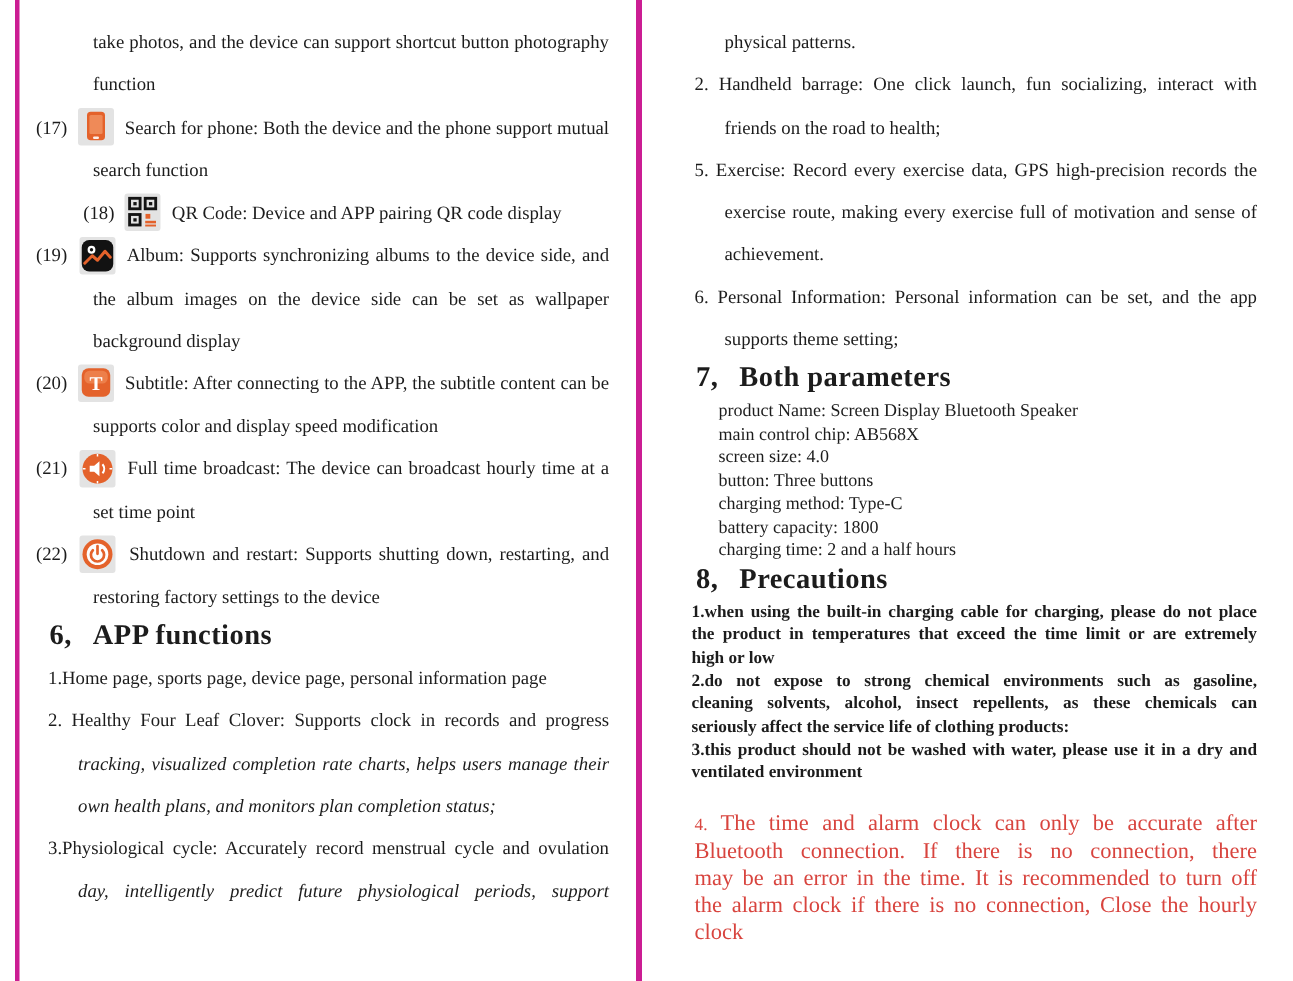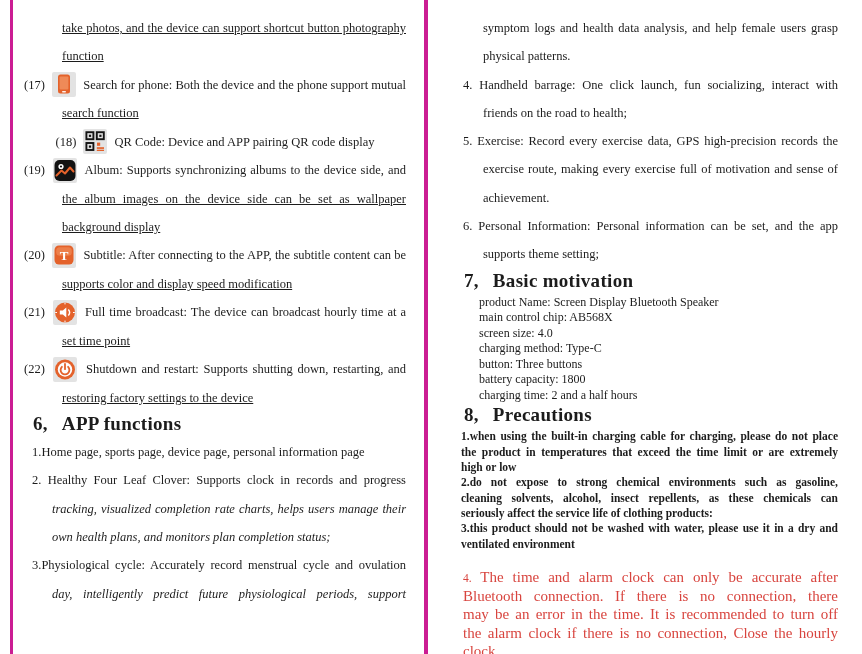--- a/index.html
+++ b/index.html
@@ -14,21 +14,21 @@
   .vline{position:absolute;top:0;bottom:0;background:#cb1d93;}
   .vline-left{left:10px;width:3px;}
   .vline-center{left:424px;width:4px;}
   .col{position:absolute;top:14px;}
   .col-left{left:24px;width:382px;}
   .col-right{left:455px;width:383px;}
 
   .line{font-size:12.5px;line-height:28.3px;}
   .just{text-align:justify;text-align-last:justify;}
 
-  .cont{padding-left:38px;text-decoration:underline;}
+  .cont{padding-left:38px;}
   .item{padding-left:0;text-align:center;}
   .app{padding-left:8px;}
   .appcont{padding-left:28px;font-style:italic;}
   .rnum{padding-left:8px;}
   .rcont{padding-left:28px;}
 
   .heading{
     font-weight:bold;font-size:19px;line-height:24px;
     margin:0 0 2px 9px;letter-spacing:.3px;
   }
@@ -113,35 +113,34 @@
       <div class="line cont"><span>restoring factory settings to the device</span></div>
       <div class="heading"><span class="h-num">6,</span><span class="h-title">APP functions</span></div>
       <div class="line app"><span>1.Home page, sports page, device page, personal information page</span></div>
       <div class="line app just"><span>2. Healthy Four Leaf Clover: Supports clock in records and progress</span></div>
       <div class="line appcont just"><span>tracking, visualized completion rate charts, helps users manage their</span></div>
       <div class="line appcont"><span>own health plans, and monitors plan completion status;</span></div>
       <div class="line app just"><span>3.Physiological cycle: Accurately record menstrual cycle and ovulation</span></div>
       <div class="line appcont just"><span>day, intelligently predict future physiological periods, support</span></div>
     </div>
   <div class="col col-right" id="col-right">
-      <div class="line rcont just"><span>symptom logs and health data analysis, and help female users grasp</span></div>
       <div class="line rcont"><span>physical patterns.</span></div>
-      <div class="line rnum just"><span>4. Handheld barrage: One click launch, fun socializing, interact with</span></div>
+      <div class="line rnum just"><span>2. Handheld barrage: One click launch, fun socializing, interact with</span></div>
       <div class="line rcont"><span>friends on the road to health;</span></div>
       <div class="line rnum just"><span>5. Exercise: Record every exercise data, GPS high-precision records the</span></div>
       <div class="line rcont just"><span>exercise route, making every exercise full of motivation and sense of</span></div>
       <div class="line rcont"><span>achievement.</span></div>
       <div class="line rnum just"><span>6. Personal Information: Personal information can be set, and the app</span></div>
       <div class="line rcont"><span>supports theme setting;</span></div>
-      <div class="heading"><span class="h-num">7,</span><span class="h-title">Basic motivation</span></div>
+      <div class="heading"><span class="h-num">7,</span><span class="h-title">Both parameters</span></div>
       <div class="line param"><span>product Name: Screen Display Bluetooth Speaker</span></div>
       <div class="line param"><span>main control chip: AB568X</span></div>
       <div class="line param"><span>screen size: 4.0</span></div>
+      <div class="line param"><span>button: Three buttons</span></div>
       <div class="line param"><span>charging method: Type-C</span></div>
-      <div class="line param"><span>button: Three buttons</span></div>
       <div class="line param"><span>battery capacity: 1800</span></div>
       <div class="line param"><span>charging time: 2 and a half hours</span></div>
       <div class="heading h8"><span class="h-num">8,</span><span class="h-title">Precautions</span></div>
       <div class="line prec just"><span>1.when using the built-in charging cable for charging, please do not place</span></div>
       <div class="line prec just"><span>the product in temperatures that exceed the time limit or are extremely</span></div>
       <div class="line prec"><span>high or low</span></div>
       <div class="line prec just"><span>2.do not expose to strong chemical environments such as gasoline,</span></div>
       <div class="line prec just"><span>cleaning solvents, alcohol, insect repellents, as these chemicals can</span></div>
       <div class="line prec"><span>seriously affect the service life of clothing products:</span></div>
       <div class="line prec just"><span>3.this product should not be washed with water, please use it in a dry and</span></div>

